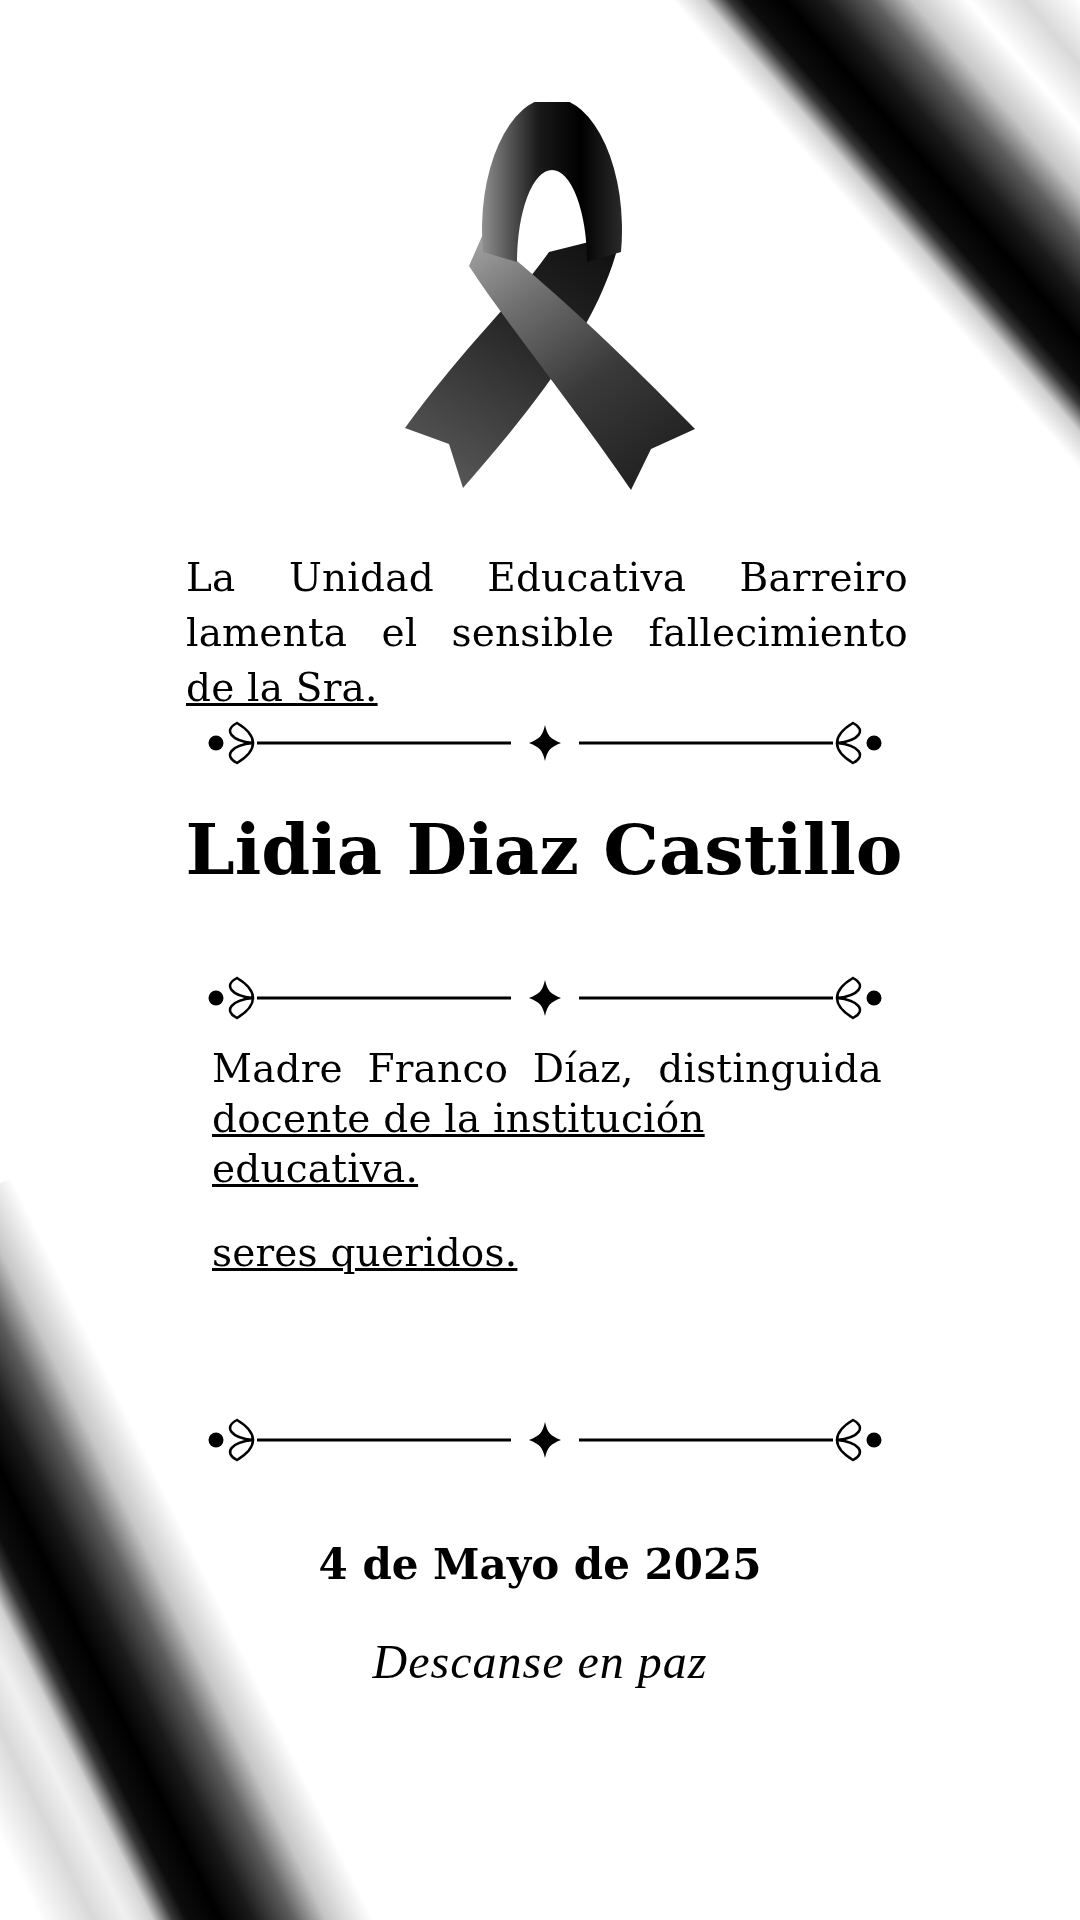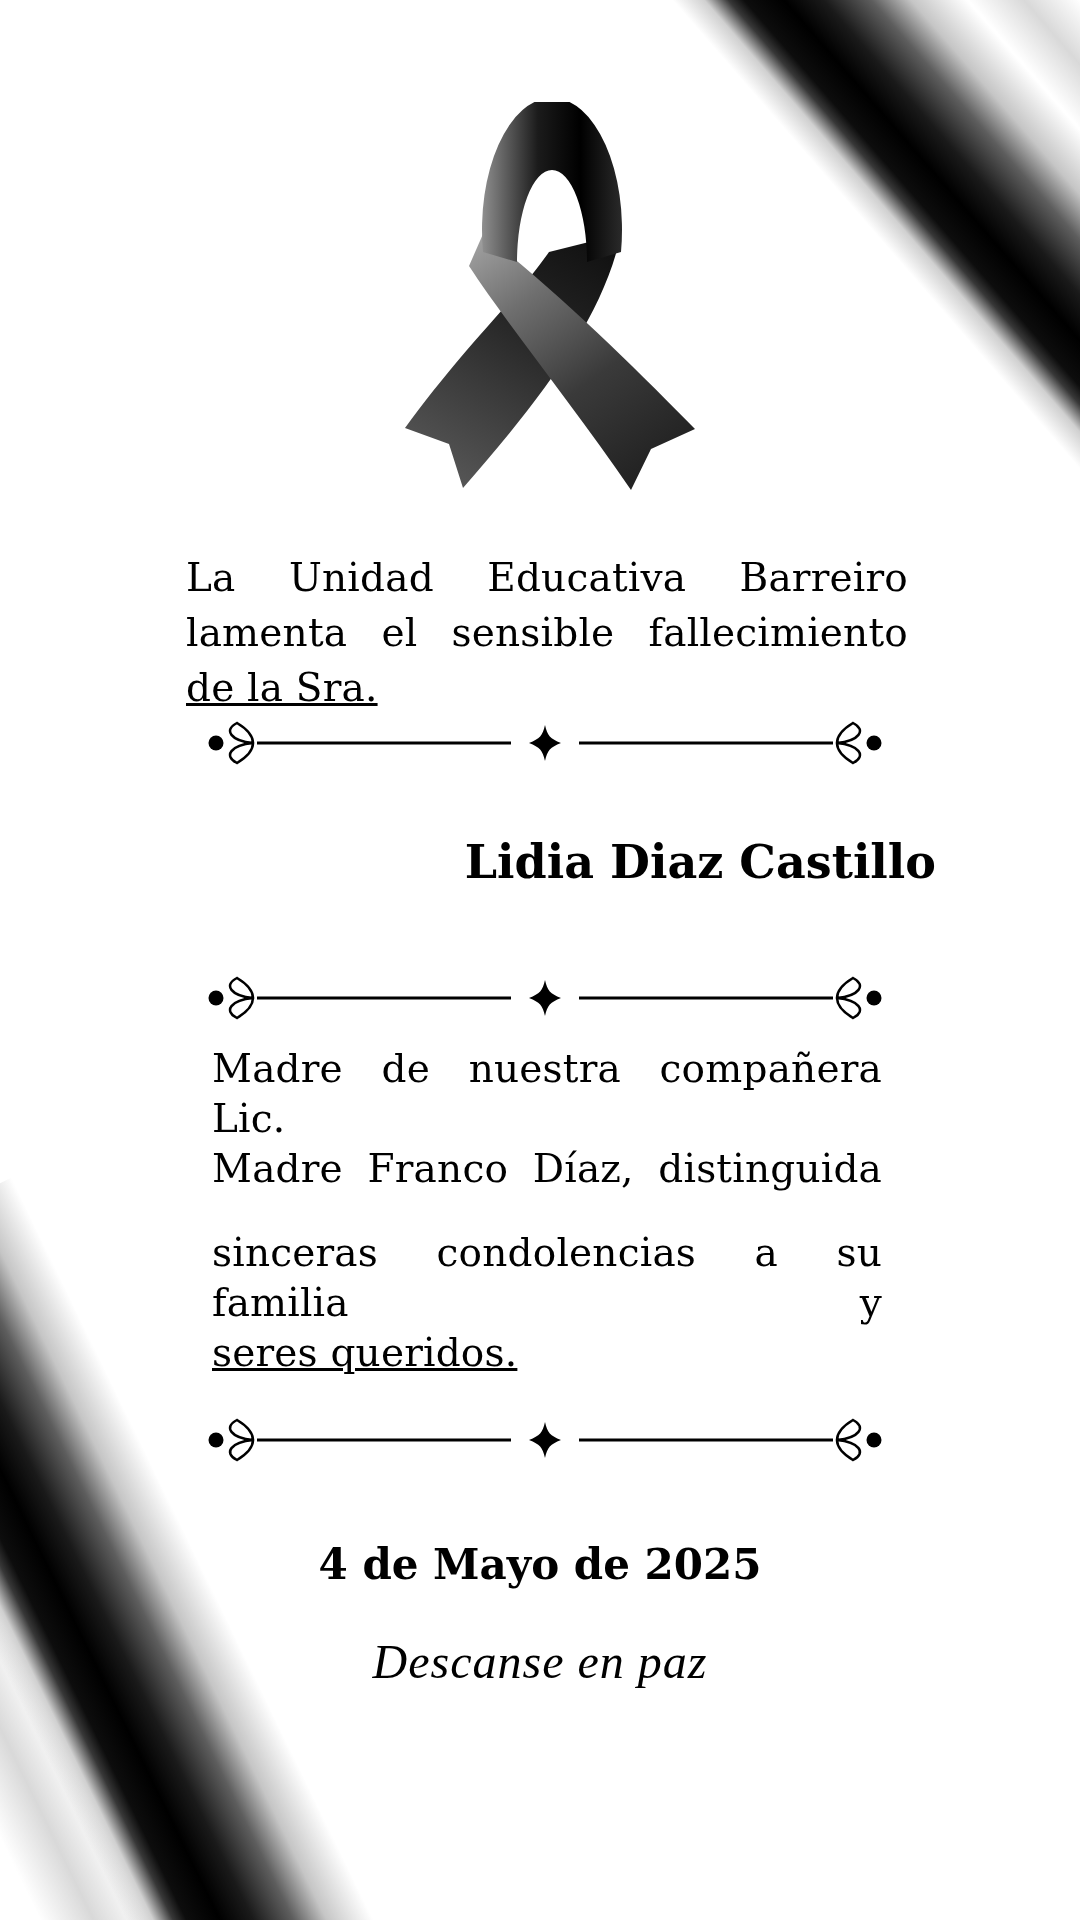--- a/index.html
+++ b/index.html
@@ -45,22 +45,22 @@
   
   .textblock { position: absolute; font-size: 39px; line-height: 55px; letter-spacing: 0.2px; }
   .jline { text-align: justify; text-align-last: justify; }
   .lline { text-align: left; text-decoration: underline; }
   #intro { top: 550px; left: 186px; width: 722px; }
   #tribute { top: 1044px; left: 212px; width: 670px; line-height: 50px; }
   #condolence { top: 1228px; left: 212px; width: 670px; line-height: 50px; }
 
   #deceased-name {
     position: absolute; top: 806px; left: 160px; width: 760px;
-    font-size: 46px; line-height: 80px; font-weight: bold;
-    text-align: right; letter-spacing: 0px; margin: 16px;
+    font-size: 70px; line-height: 80px; font-weight: bold;
+    text-align: center; letter-spacing: 0px; margin: 4px;
   }
 
   #date-line {
     position: absolute; top: 1540px; left: 180px; width: 720px;
     font-size: 42px; line-height: 50px; font-weight: bold; text-align: center;
   }
 
   #farewell-line {
     position: absolute; top: 1622px; left: 180px; width: 720px;
     font-family: "Liberation Serif", "DejaVu Serif", serif;
@@ -134,26 +134,25 @@
     <circle cx="9" cy="23" r="7.5" fill="#000"></circle>
     <path fill="#fff" stroke="#000" stroke-width="2.5" d="M 46 23 C 24 21 16 10 30 3 C 40 9 46 16 46 23 Z M 46 23 C 24 25 16 36 30 43 C 40 37 46 30 46 23 Z"></path>
     <line x1="50" y1="23" x2="304" y2="23" stroke="#000" stroke-width="3"></line>
     <path fill="#000" d="M 338 5 C 340.5 16 343 18.5 354 23 C 343 27.5 340.5 30 338 41 C 335.5 30 333 27.5 322 23 C 333 18.5 335.5 16 338 5 Z"></path>
     <line x1="372" y1="23" x2="626" y2="23" stroke="#000" stroke-width="3"></line>
     <path fill="#fff" stroke="#000" stroke-width="2.5" d="M 630 23 C 652 21 660 10 646 3 C 636 9 630 16 630 23 Z M 630 23 C 652 25 660 36 646 43 C 636 37 630 30 630 23 Z"></path>
     <circle cx="667" cy="23" r="7.5" fill="#000"></circle>
   </svg>
 
   <div class="textblock" id="tribute">
-    <div class="jline">Madre de nuestra compañera Lic.</div>
     <div class="jline">Madre Franco Díaz, distinguida</div>
+    <div class="lline">docente de la institución educativa.</div>
   </div>
 
   <div class="textblock" id="condolence">
-    <div class="jline">sinceras condolencias a su familia y</div>
     <div class="lline">seres queridos.</div>
   </div>
 
   <svg class="divider" id="divider-3" viewBox="0 0 676 46" aria-hidden="true">
     <circle cx="9" cy="23" r="7.5" fill="#000"></circle>
     <path fill="#fff" stroke="#000" stroke-width="2.5" d="M 46 23 C 24 21 16 10 30 3 C 40 9 46 16 46 23 Z M 46 23 C 24 25 16 36 30 43 C 40 37 46 30 46 23 Z"></path>
     <line x1="50" y1="23" x2="304" y2="23" stroke="#000" stroke-width="3"></line>
     <path fill="#000" d="M 338 5 C 340.5 16 343 18.5 354 23 C 343 27.5 340.5 30 338 41 C 335.5 30 333 27.5 322 23 C 333 18.5 335.5 16 338 5 Z"></path>
     <line x1="372" y1="23" x2="626" y2="23" stroke="#000" stroke-width="3"></line>
     <path fill="#fff" stroke="#000" stroke-width="2.5" d="M 630 23 C 652 21 660 10 646 3 C 636 9 630 16 630 23 Z M 630 23 C 652 25 660 36 646 43 C 636 37 630 30 630 23 Z"></path>

